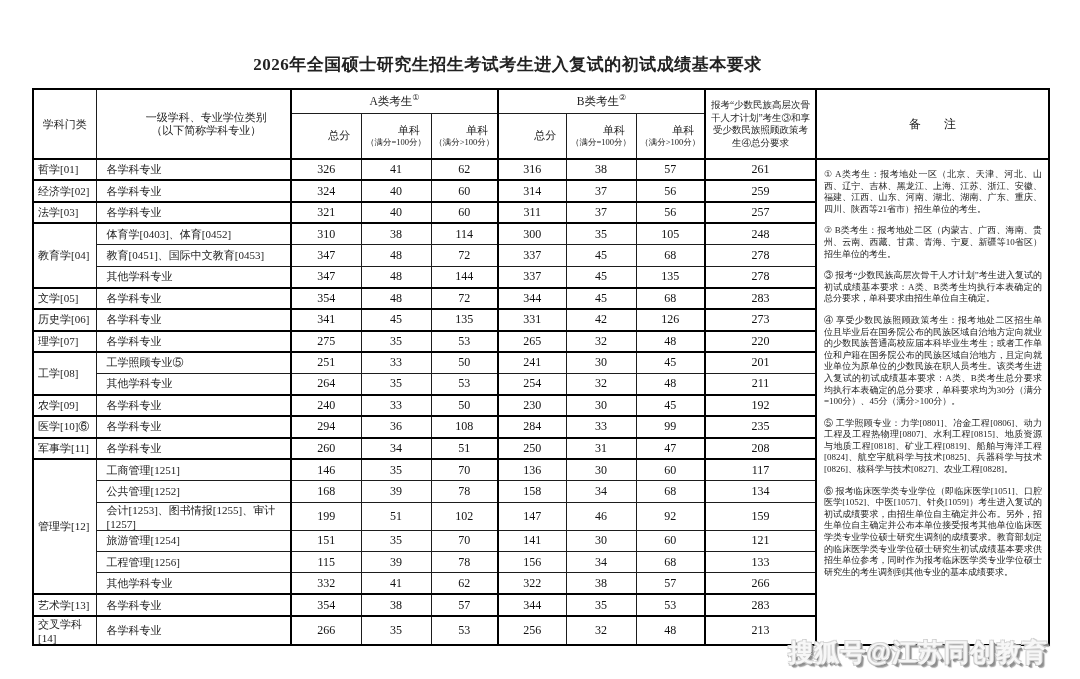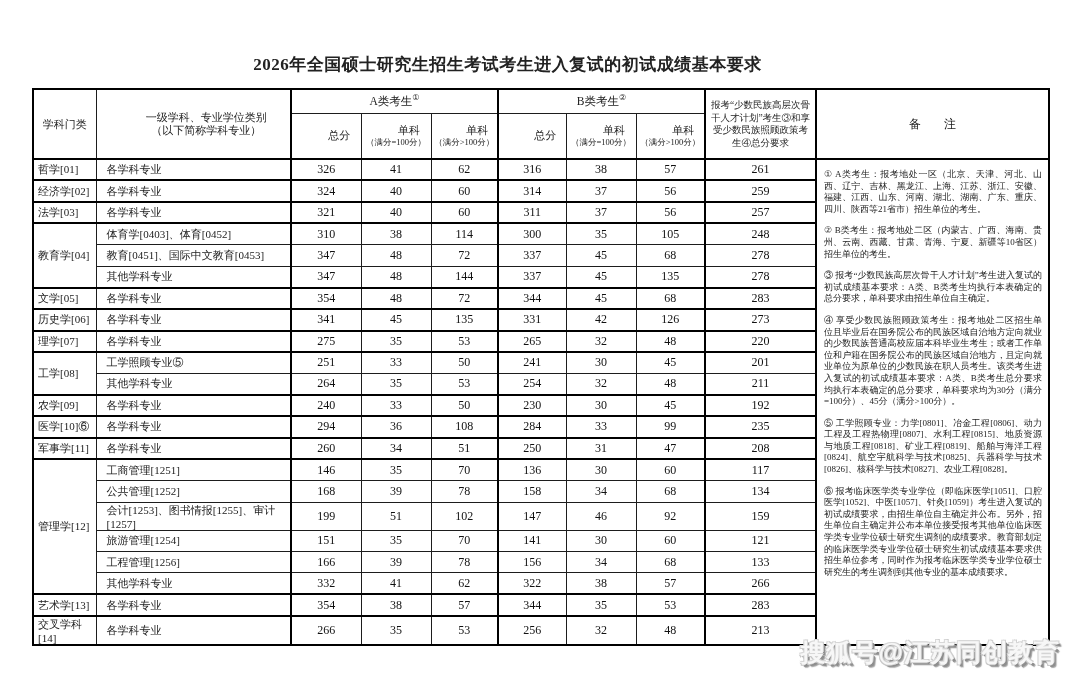--- a/index.html
+++ b/index.html
@@ -47,21 +47,21 @@
     vertical-align: top; text-align: justify;
     padding: 9px 6px 4px 7px;
     font-size: 9px; line-height: 11.6px; color: #222;
   }
   td.remarks-cell p { margin-bottom: 10px; }
 
   .thickL { border-left: 2px solid #000 !important; }
   tr.group-start td { border-top: 2px solid #000; }
 
   .watermark {
-    position: absolute; right: 20px; top: 636px;
+    position: absolute; right: 32px; top: 636px;
     font-size: 25px; font-weight: bold;
     font-family: "Liberation Sans", "DejaVu Sans", sans-serif;
     color: #f7f7f7;
     text-shadow: -1px -1px 0 #d8d8d8, 1px -1px 0 #cfcfcf, -1px 1px 0 #c8c8c8, 2px 2px 0 #8e8e8e, 3px 3px 1px #a5a5a5;
     letter-spacing: 1px;
   }
 </style>
 </head>
 <body>
 
@@ -314,21 +314,21 @@
           <td class="num thickL">151</td>
           <td class="num">35</td>
           <td class="num">70</td>
           <td class="num thickL">141</td>
           <td class="num">30</td>
           <td class="num">60</td>
           <td class="num thickL">121</td>
         </tr>
         <tr>
           <td class="major">工程管理[1256]</td>
-          <td class="num thickL">166</td>
+          <td class="num thickL">115</td>
           <td class="num">39</td>
           <td class="num">78</td>
           <td class="num thickL">156</td>
           <td class="num">34</td>
           <td class="num">68</td>
           <td class="num thickL">133</td>
         </tr>
         <tr>
           <td class="major">其他学科专业</td>
           <td class="num thickL">332</td>

